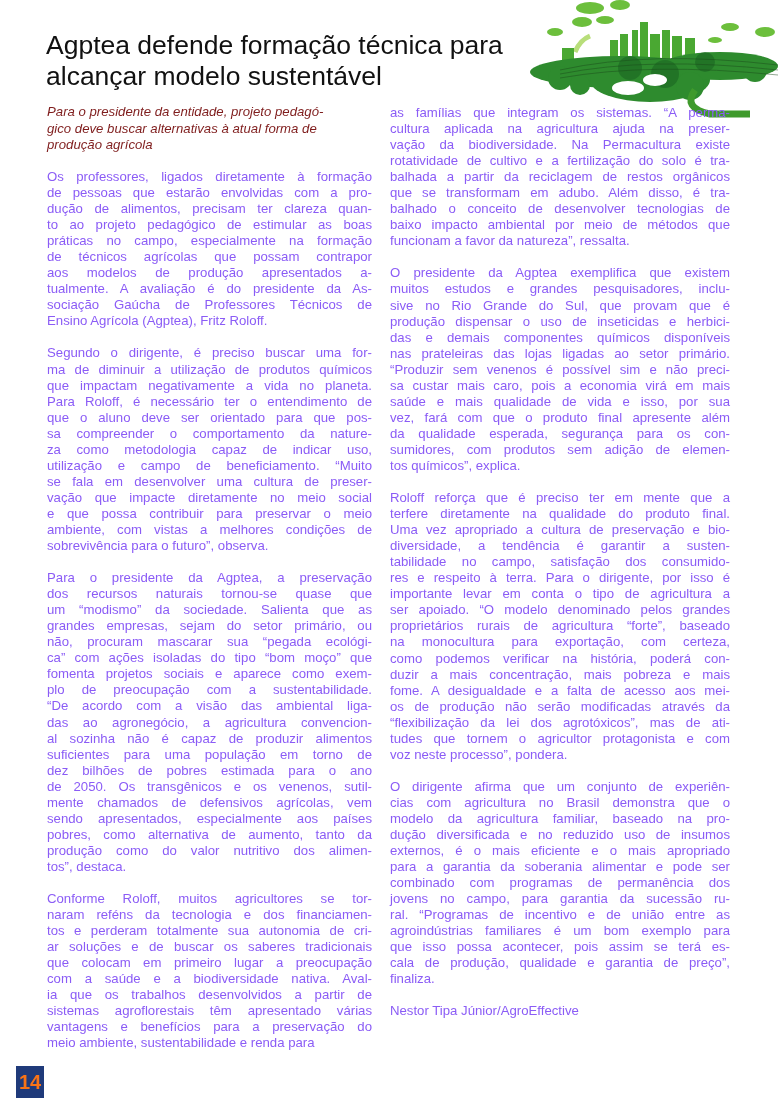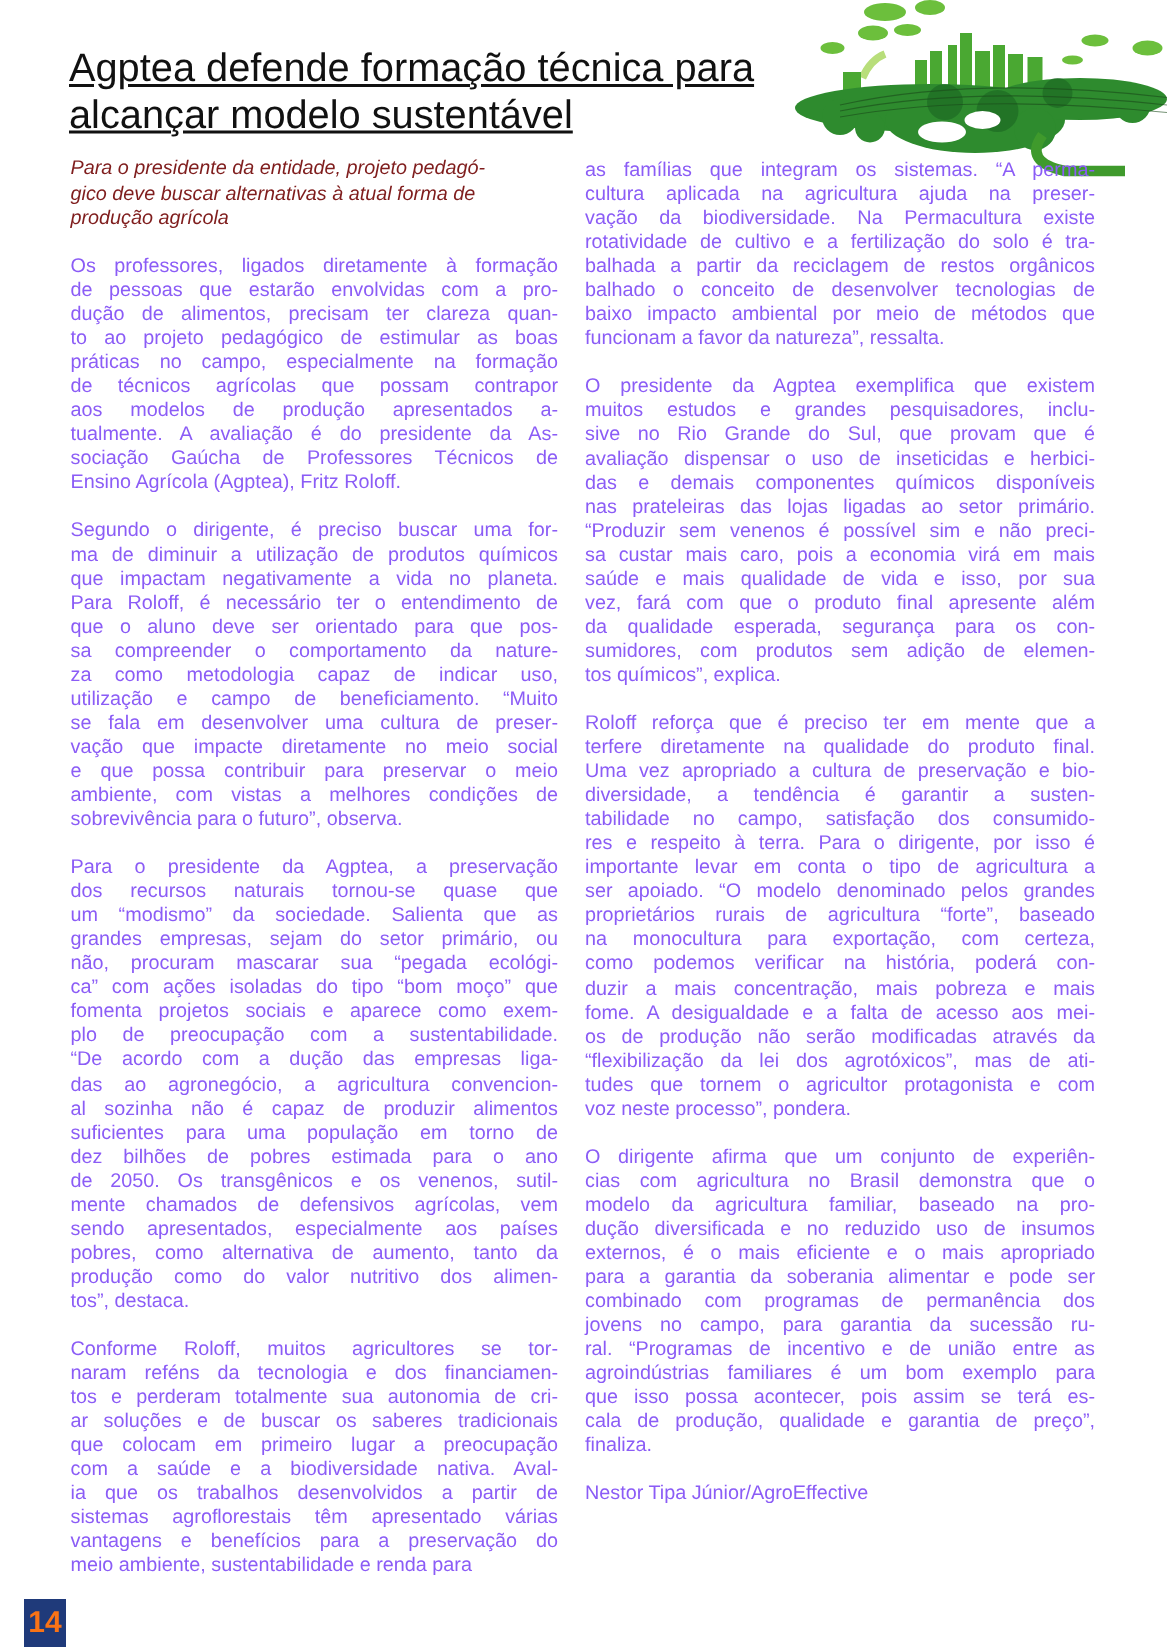--- a/index.html
+++ b/index.html
@@ -1,19 +1,19 @@
 <!DOCTYPE html>
 <html><head>
   <meta charset="utf-8">
   <style>
     html, body { margin: 0; padding: 0; background: #ffffff; }
     body { width: 778px; height: 1100px; position: relative; overflow: hidden;
            font-family: "Liberation Sans", sans-serif; color: #1a1a1a; }
     .title { position: absolute; left: 46px; top: 30px; width: 500px;
-             font-size: 26.5px; line-height: 31px; font-weight: normal; color: #111; margin: 0; text-decoration: underline; }
+             font-size: 26.5px; line-height: 31px; font-weight: normal; color: #111; margin: 0; }
     .title span { display: block; white-space: nowrap; }
     .subtitle { position: absolute; left: 47px; top: 104px; width: 300px;
                 font-style: italic; font-size: 13.2px; line-height: 16.5px; color: #7f1d1d; }
     .subtitle span { display: block; white-space: nowrap; }
     .col { position: absolute; font-size: 13.2px; line-height: 16.05px; color: #8b5cf6; }
     .col-left { left: 47px; top: 169px; width: 325px; }
     .col-right { left: 390px; top: 105px; width: 340px; }
     .para { margin: 0 0 16px 0; }
     .line { display: block; white-space: nowrap; text-align: justify; text-align-last: justify; }
     .line.last { text-align-last: left; }
@@ -114,21 +114,21 @@
     </p>
     <p class="para">
       <span class="line">Para o presidente da Agptea, a preservação</span>
       <span class="line">dos recursos naturais tornou-se quase que</span>
       <span class="line">um “modismo” da sociedade. Salienta que as</span>
       <span class="line">grandes empresas, sejam do setor primário, ou</span>
       <span class="line">não, procuram mascarar sua “pegada ecológi-</span>
       <span class="line">ca” com ações isoladas do tipo “bom moço” que</span>
       <span class="line">fomenta projetos sociais e aparece como exem-</span>
       <span class="line">plo de preocupação com a sustentabilidade.</span>
-      <span class="line">“De acordo com a dução das empresas liga-</span>
+      <span class="line">“De acordo com a visão das ambiental liga-</span>
       <span class="line">das ao agronegócio, a agricultura convencion-</span>
       <span class="line">al sozinha não é capaz de produzir alimentos</span>
       <span class="line">suficientes para uma população em torno de</span>
       <span class="line">dez bilhões de pobres estimada para o ano</span>
       <span class="line">de 2050. Os transgênicos e os venenos, sutil-</span>
       <span class="line">mente chamados de defensivos agrícolas, vem</span>
       <span class="line">sendo apresentados, especialmente aos países</span>
       <span class="line">pobres, como alternativa de aumento, tanto da</span>
       <span class="line">produção como do valor nutritivo dos alimen-</span>
       <span class="line last">tos”, destaca.</span>
@@ -146,29 +146,30 @@
       <span class="line last">meio ambiente, sustentabilidade e renda para</span>
     </p>
   </div>
 <div class="col col-right" id="col-right">
     <p class="para">
       <span class="line">as famílias que integram os sistemas. “A perma-</span>
       <span class="line">cultura aplicada na agricultura ajuda na preser-</span>
       <span class="line">vação da biodiversidade. Na Permacultura existe</span>
       <span class="line">rotatividade de cultivo e a fertilização do solo é tra-</span>
       <span class="line">balhada a partir da reciclagem de restos orgânicos</span>
+      <span class="line">que se transformam em adubo. Além disso, é tra-</span>
       <span class="line">balhado o conceito de desenvolver tecnologias de</span>
       <span class="line">baixo impacto ambiental por meio de métodos que</span>
       <span class="line last">funcionam a favor da natureza”, ressalta.</span>
     </p>
     <p class="para">
       <span class="line">O presidente da Agptea exemplifica que existem</span>
       <span class="line">muitos estudos e grandes pesquisadores, inclu-</span>
       <span class="line">sive no Rio Grande do Sul, que provam que é</span>
-      <span class="line">avaliação dispensar o uso de inseticidas e herbici-</span>
+      <span class="line">produção dispensar o uso de inseticidas e herbici-</span>
       <span class="line">das e demais componentes químicos disponíveis</span>
       <span class="line">nas prateleiras das lojas ligadas ao setor primário.</span>
       <span class="line">“Produzir sem venenos é possível sim e não preci-</span>
       <span class="line">sa custar mais caro, pois a economia virá em mais</span>
       <span class="line">saúde e mais qualidade de vida e isso, por sua</span>
       <span class="line">vez, fará com que o produto final apresente além</span>
       <span class="line">da qualidade esperada, segurança para os con-</span>
       <span class="line">sumidores, com produtos sem adição de elemen-</span>
       <span class="line last">tos químicos”, explica.</span>
     </p>

